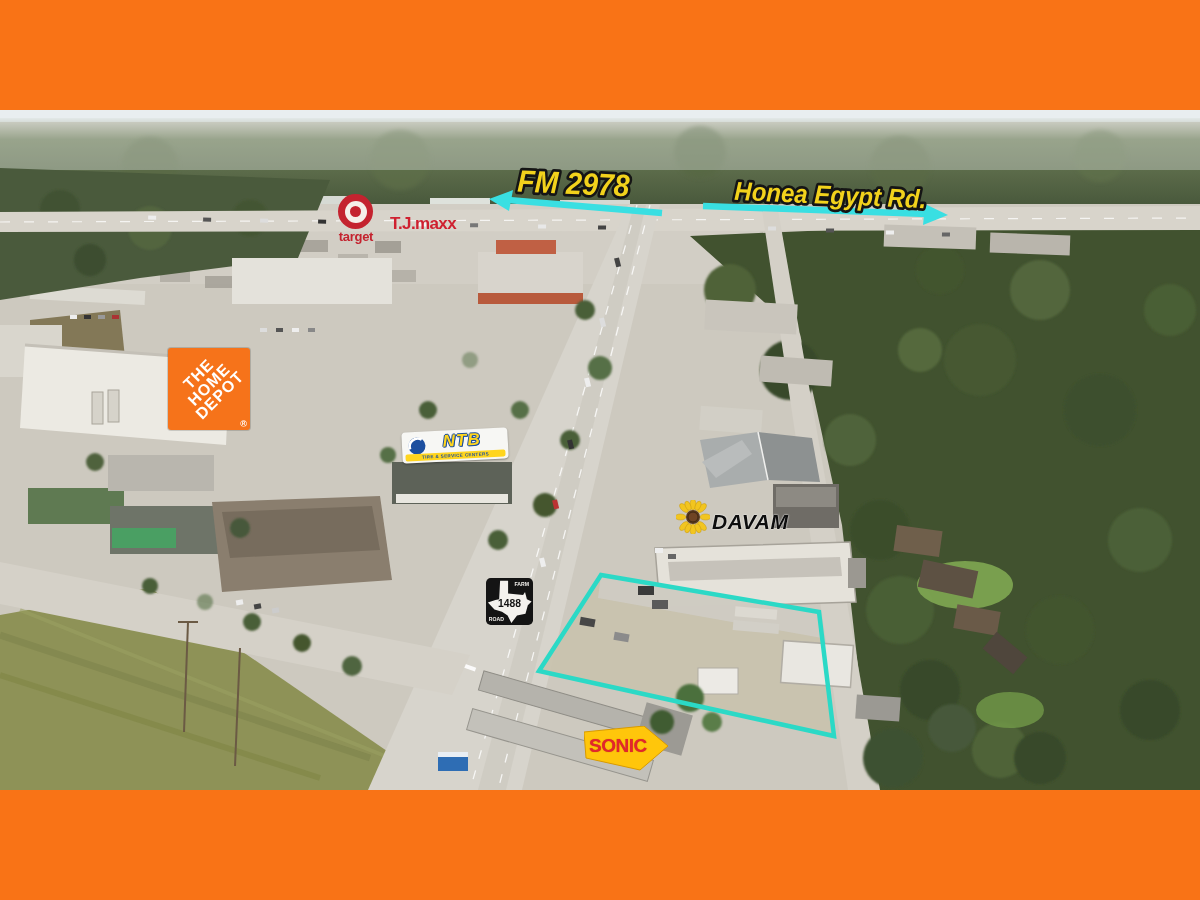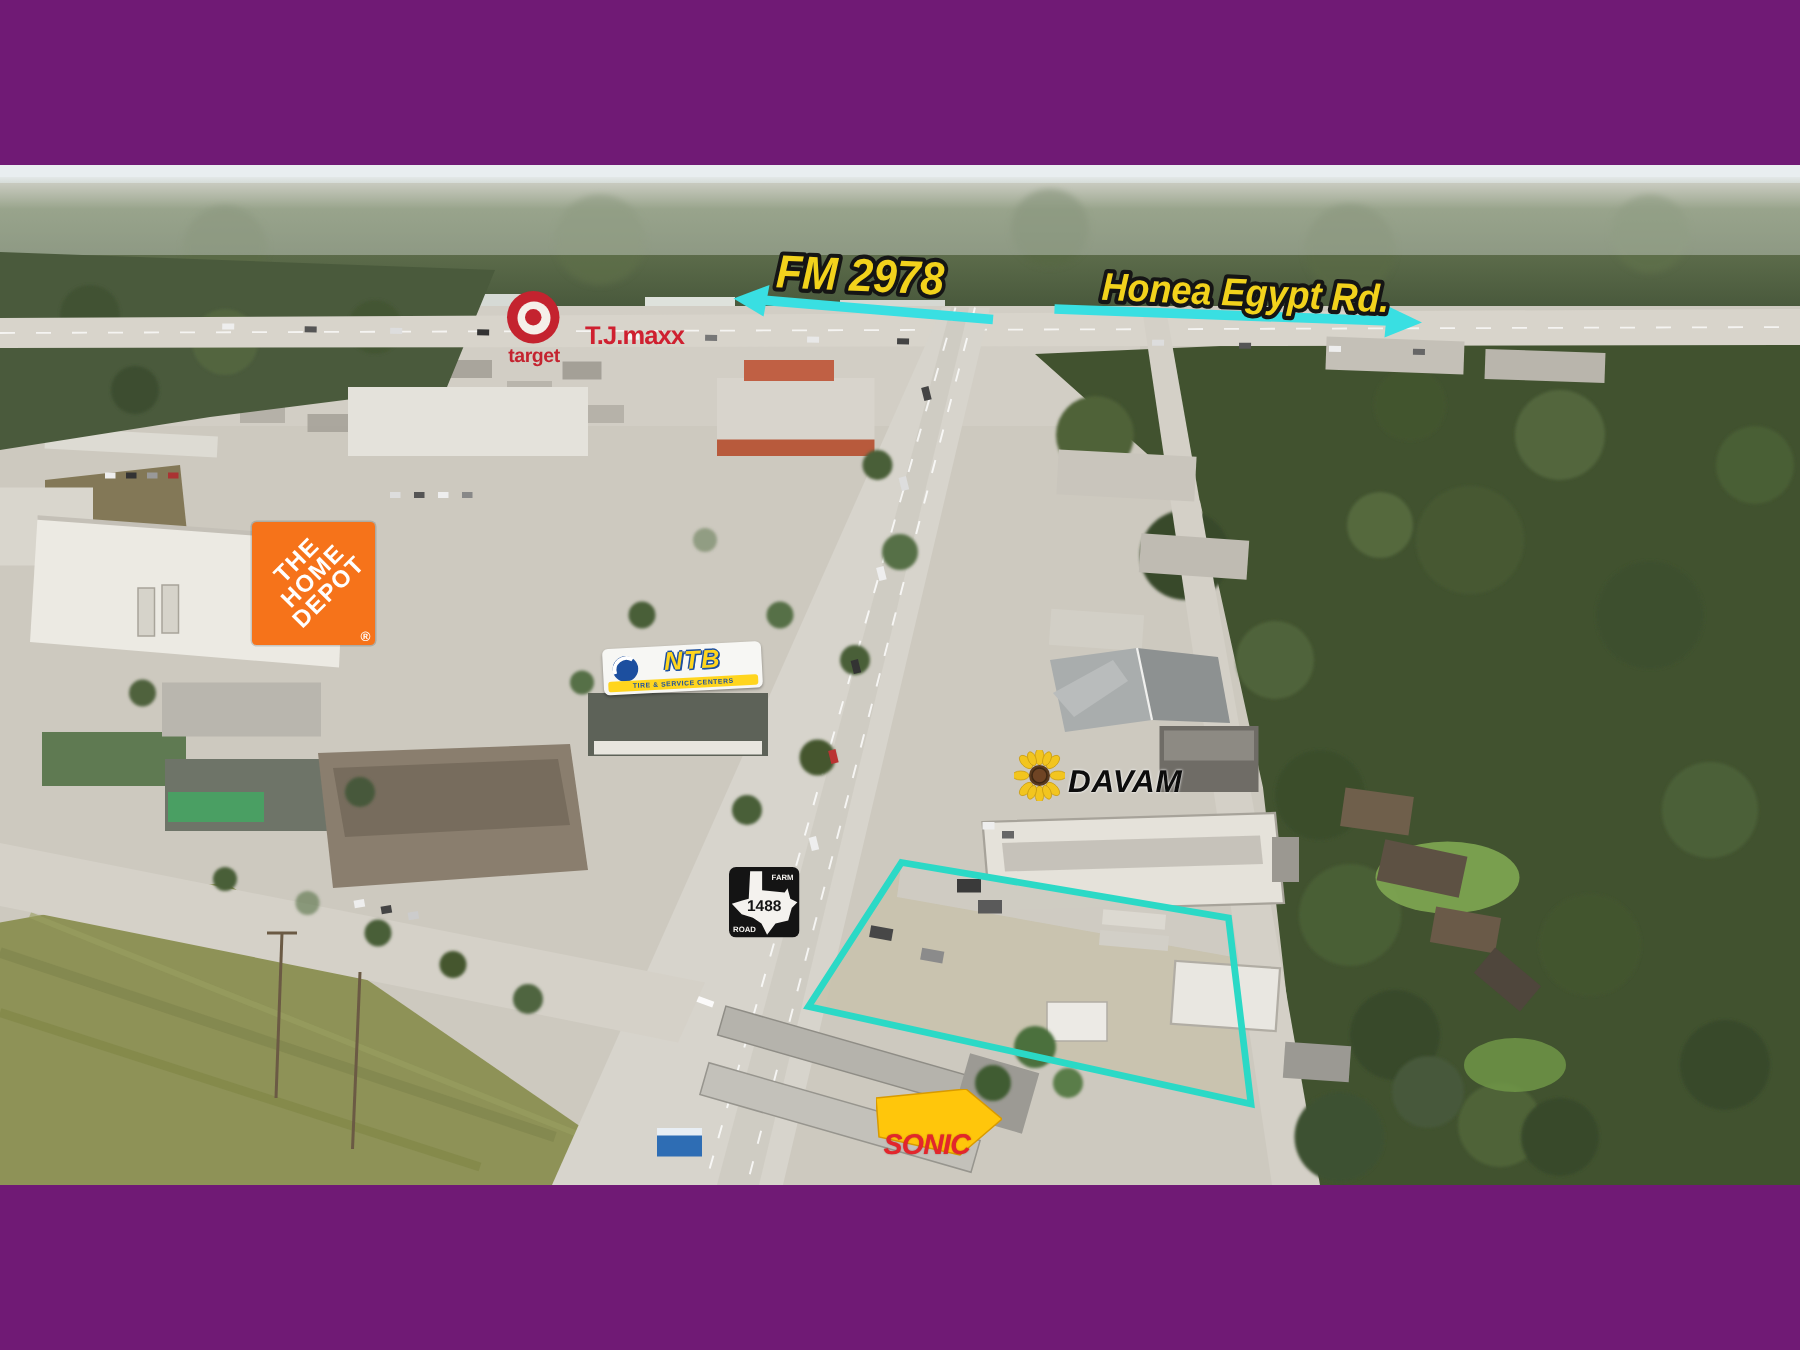--- a/index.html
+++ b/index.html
@@ -1,16 +1,16 @@
 <!DOCTYPE html>
 <html><head>
 <meta charset="utf-8">
 <style>
   html,body{margin:0;padding:0;background:#ffffff;}
-  .canvas{position:relative;width:1200px;height:900px;background:#701a75;overflow:hidden;
+  .canvas{position:relative;width:1200px;height:900px;background:#f97316;overflow:hidden;
           font-family:"Liberation Sans",sans-serif;}
   .photo{position:absolute;left:0;top:110px;width:1200px;height:680px;overflow:hidden;background:#cdc9bf;}
   .photo svg.scene,.photo svg.overlay{position:absolute;left:0;top:0;width:1200px;height:680px;}
   .road-label{font-family:"Liberation Sans",sans-serif;font-weight:900;font-style:italic;
               fill:#f2d21c;stroke:#151515;stroke-width:5.5px;paint-order:stroke;stroke-linejoin:round;}
   
   .abs{position:absolute;}
   .target-bullseye{width:35px;height:35px;border-radius:50%;background:#c4232f;display:flex;align-items:center;justify-content:center;}
   .target-bullseye .w{width:22px;height:22px;border-radius:50%;background:#f5efe9;display:flex;align-items:center;justify-content:center;}
   .target-bullseye .c{width:11px;height:11px;border-radius:50%;background:#c4232f;}
@@ -23,21 +23,21 @@
   .ntb-sign{width:106px;height:31px;background:#f7f7f4;border-radius:4px;transform:rotate(-3deg);
             box-shadow:0 1px 2px rgba(0,0,0,.35);display:flex;align-items:flex-start;justify-content:center;}
   .ntb-word{margin-top:1px;margin-left:14px;font-size:17px;font-weight:900;font-style:italic;color:#ffd51e;
             text-shadow:-1px 0 #1c4f9f,1px 0 #1c4f9f,0 -1px #1c4f9f,0 1px #1c4f9f,1px 1px #1c4f9f;letter-spacing:1px;}
   .ntb-bar{position:absolute;left:3px;right:3px;bottom:2px;height:7px;background:#ffd51e;border-radius:2px;
            color:#1c4f9f;font-size:4.5px;font-weight:700;text-align:center;line-height:7px;letter-spacing:.4px;}
   .ntb-swoosh{position:absolute;left:5px;top:4px;}
   .davam-word{color:#0d0d0d;font-size:21px;font-weight:900;font-style:italic;letter-spacing:.5px;
               text-shadow:0 0 2px rgba(255,255,255,.85),0 0 1px rgba(255,255,255,.9);text-align:right;}
   .shield{width:47px;height:47px;}
-  .sonic-word{position:absolute;left:5px;top:27px;color:#e3262c;font-size:19px;font-weight:900;font-style:italic;letter-spacing:-.5px;
+  .sonic-word{position:absolute;left:5px;top:9px;color:#e3262c;font-size:19px;font-weight:900;letter-spacing:-.5px;
               text-shadow:0 0 1px rgba(120,0,0,.5);}
 </style>
 </head>
 <body>
 
 <div class="canvas">
   <div class="photo">
 
     <svg class="scene" viewBox="0 0 1200 680">
       <defs>

